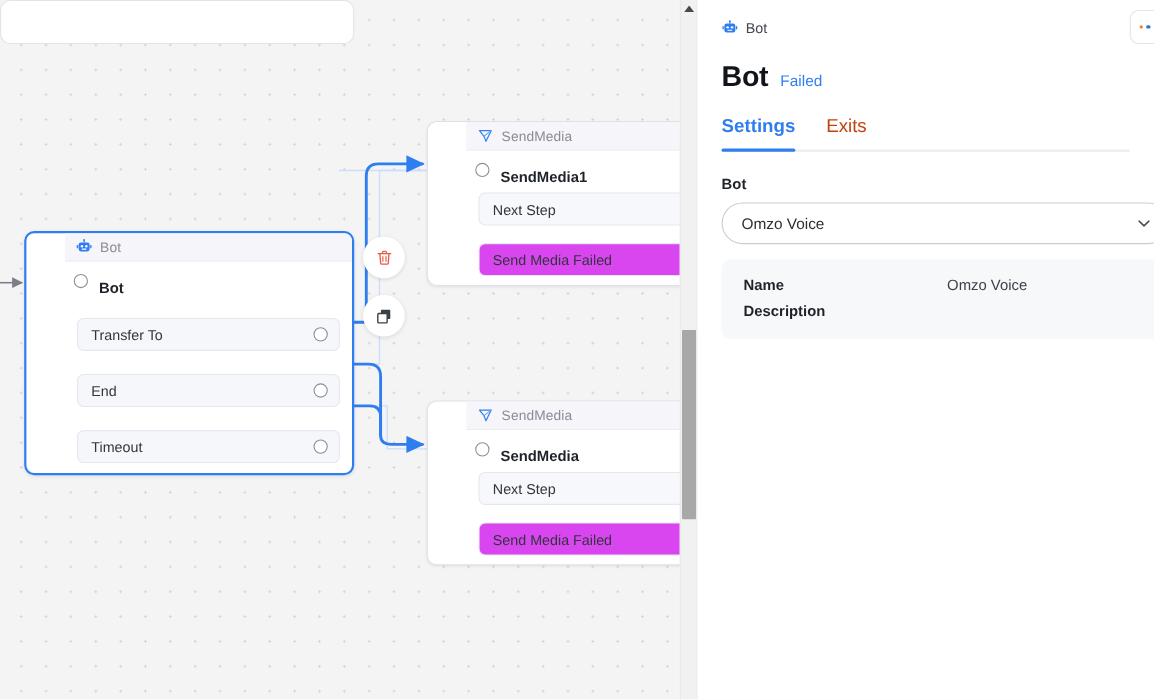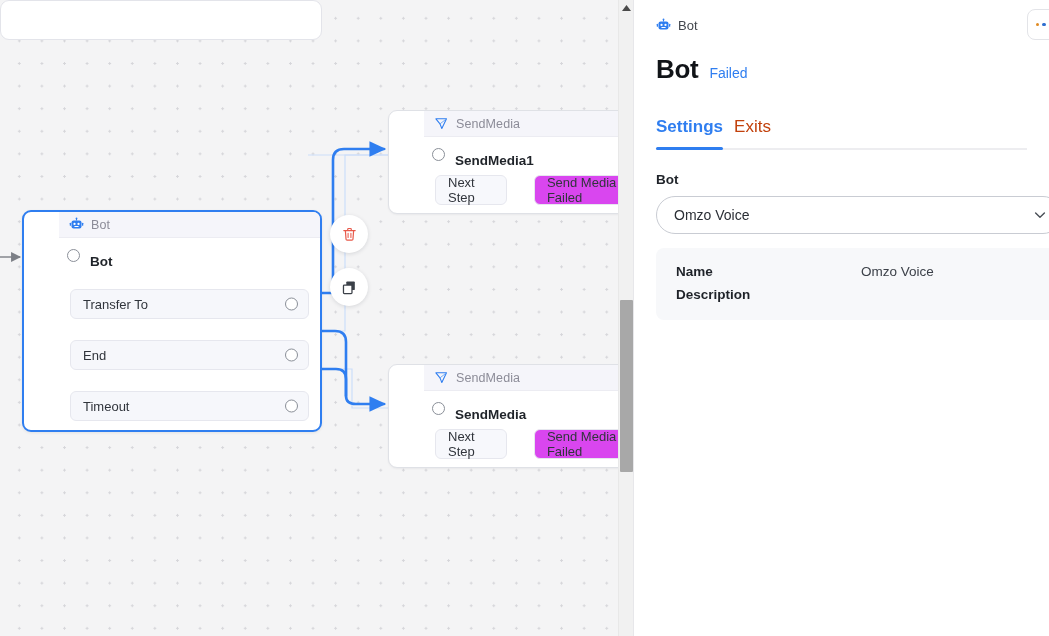--- a/index.html
+++ b/index.html
@@ -72,21 +72,21 @@
     border-radius: 6px;
     background: #f6f7fb;
     display: flex; align-items: center;
     padding: 0 12px;
     margin-top: 13px;
   }
   .exit-row .exit-label { font-size: 13px; color: #31353c; }
   .exit-row .port {
     position: absolute; right: 10px; top: 50%; transform: translateY(-50%);
   }
-  .sm-exits { padding: 4px 0 8px 0; display:flex; gap: 16px; }
+  .sm-exits { padding: 4px 0 8px 0; display:flex; flex-direction:column; gap: 16px; }
   .sm-exit-row {
     position: relative; height: 30px;
     border: 1px solid #e6e7ee; border-radius: 6px;
     background: #f7f8fc;
     display: flex; align-items: center; padding: 0 12px;
     margin-left: 11px;
   }
   .sm-exit-row.plain { background: #d946ef; }
   .sm-exit-row .exit-label { font-size: 13px; color: #31353c; }
 
@@ -160,22 +160,22 @@
   #panel-title { font-size: 26px; font-weight: bold; color: #111418; letter-spacing: -.3px; }
   #rename-link { font-size: 14px; color: #2f7ef0; cursor: pointer; }
 
   #panel-desc {
     margin-top: 14px;
     font-size: 14.2px; line-height: 21px; color: #555a62;
     max-width: 395px;
   }
 
   #tabs {
-    margin-top: 32px;
-    display: flex; gap: 11px;
+    margin-top: 20px;
+    display: flex; gap: 28px;
     border-bottom: 2px solid #ededf0;
     position: relative;
   }
   .tab {
     font-size: 17px; color: #c2410c; padding-bottom: 11px; cursor: pointer;
     position: relative;
   }
   .tab.active { color: #2f7ef0; font-weight: bold; }
   .tab.active::after {
     content: ""; position: absolute;

